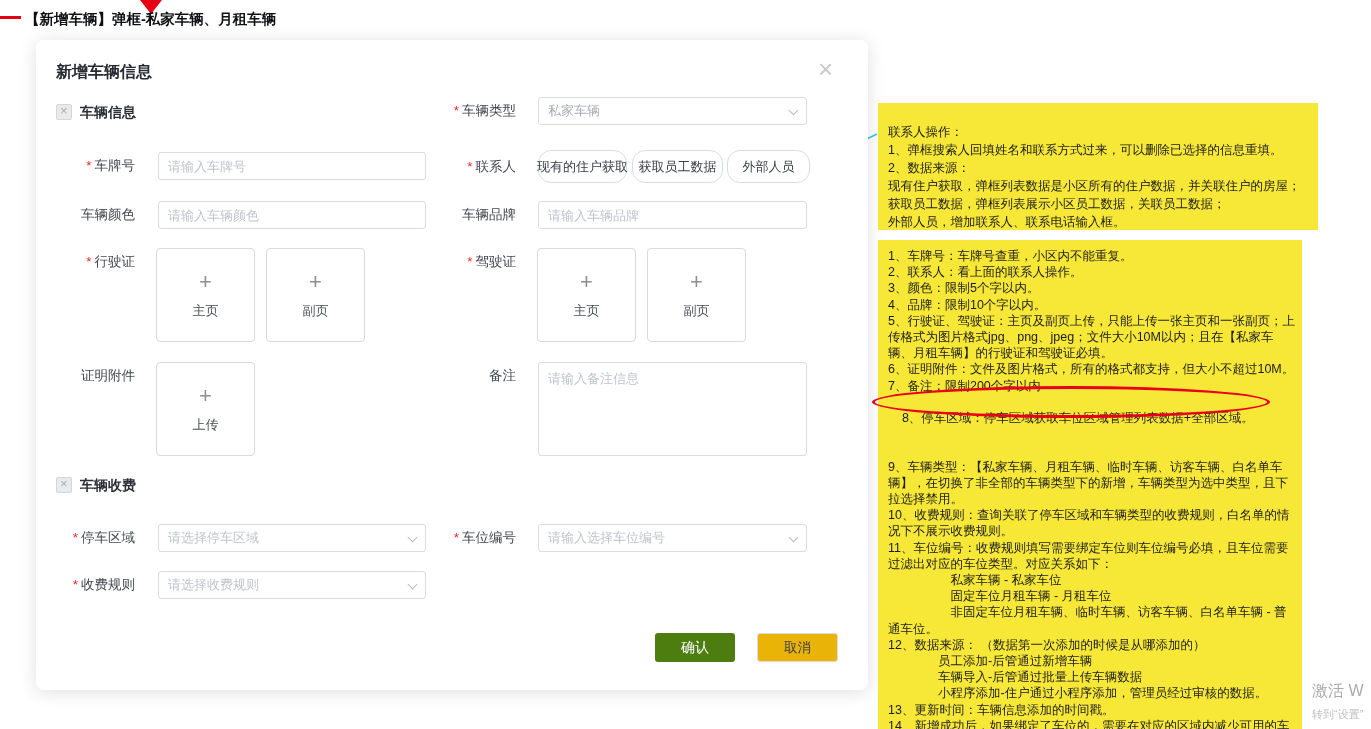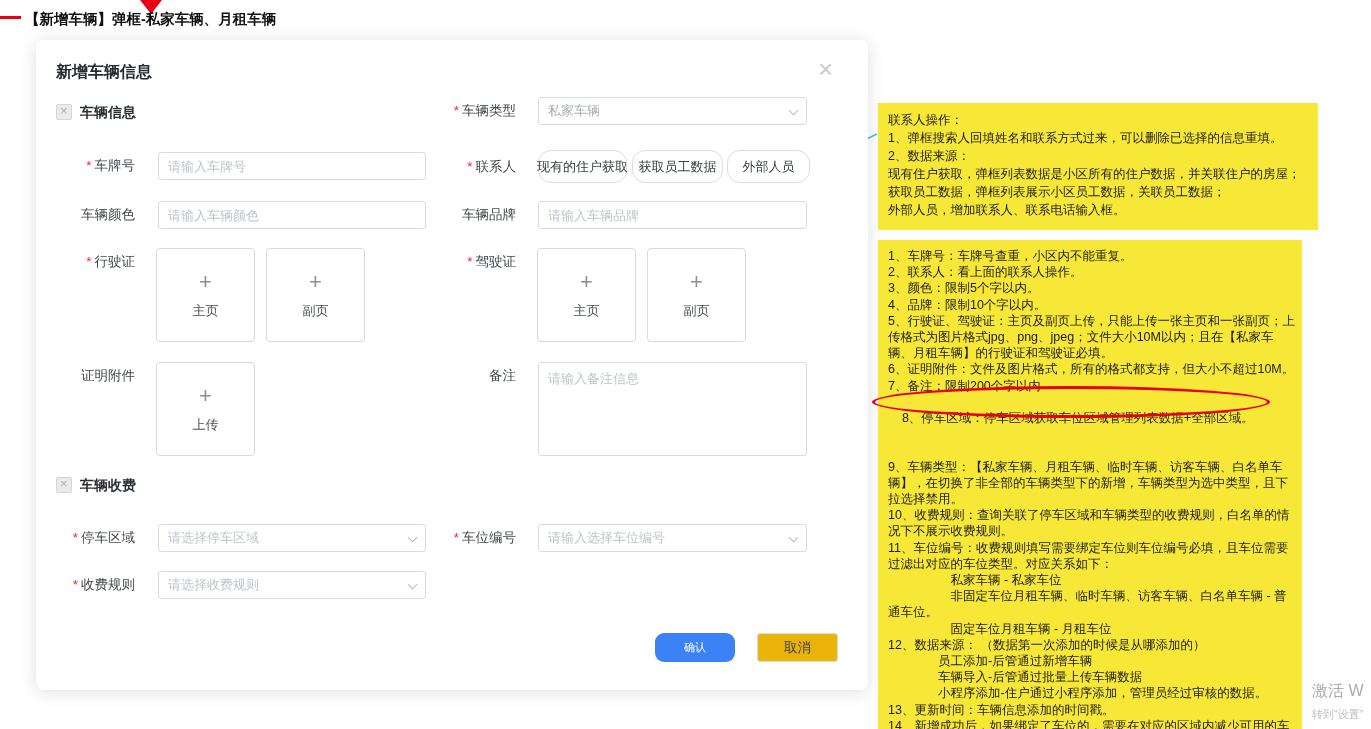--- a/index.html
+++ b/index.html
@@ -45,28 +45,28 @@
 
   .upload-box { position:absolute; width:99px; height:94px; border:1px solid #d7dae0; border-radius:4px;
     display:flex; flex-direction:column; align-items:center; justify-content:center; gap:9px; cursor:pointer; background:#fff; }
   .upload-box .plus { font-size:22px; color:#8a8f98; line-height:1; }
   .upload-box .up-label { font-size:13px; color:#4a4e55; }
 
   .f-textarea { position:absolute; border:1px solid #d9dce3; border-radius:3px; padding:7px 9px;
     font-size:13px; resize:none; outline:none; font-family:inherit; color:#333; background:#fff; }
   .f-textarea::placeholder { color:#bfc4cc; }
 
-  .btn-confirm { position:absolute; width:80px; height:29px; background:#3b82f6; color:#fff; font-size:11px;
-    border:none; border-radius:9px; cursor:pointer; font-family:inherit; }
+  .btn-confirm { position:absolute; width:80px; height:29px; background:#4d7c0f; color:#fff; font-size:14px;
+    border:none; border-radius:3px; cursor:pointer; font-family:inherit; }
   .btn-cancel { position:absolute; width:81px; height:29px; background:#eab308; color:#3c4046; font-size:13.5px;
     border:1px solid #d9dce3; border-radius:3px; cursor:pointer; font-family:inherit; }
 
   
   .note { position:absolute; background:#f7e838; color:#1c1c1c; }
-  .note1 { left:878px; top:103px; width:440px; height:127px; padding:8px 10px; font-size:12.5px; line-height:18px; }
+  .note1 { left:878px; top:103px; width:440px; height:127px; padding:20px 10px; font-size:12.5px; line-height:18px; }
   .note2 { left:878px; top:240px; width:424px; height:489px; padding:8px 6px 8px 10px; font-size:12.5px; line-height:16.2px; }
   .note-line { white-space:pre-wrap; }
   .circled { position:relative; }
   .ellipse { position:absolute; left:-16px; top:-8px; width:398px; height:32px;
     border:3px solid #e8001c; border-radius:50%; pointer-events:none; }
 
   .connector { position:absolute; left:0; top:0; pointer-events:none; }
 
   .watermark1 { position:absolute; left:1312px; top:681px; font-size:16px; color:#9d9d9d; opacity:0.85; }
   .watermark2 { position:absolute; left:1312px; top:707px; font-size:11px; color:#b3b3b3; opacity:0.85; }
@@ -205,22 +205,22 @@
   <div class="note-line"><span>6、证明附件：文件及图片格式，所有的格式都支持，但大小不超过10M。</span></div>
   <div class="note-line"><span>7、备注：限制200个字以内</span></div>
   <div class="note-line circled">
     <span>8、停车区域：停车区域获取车位区域管理列表数据+全部区域。</span>
     <span class="ellipse"></span>
   </div>
   <div class="note-line"><span>9、车辆类型：【私家车辆、月租车辆、临时车辆、访客车辆、白名单车辆】，在切换了非全部的车辆类型下的新增，车辆类型为选中类型，且下拉选择禁用。</span></div>
   <div class="note-line"><span>10、收费规则：查询关联了停车区域和车辆类型的收费规则，白名单的情况下不展示收费规则。</span></div>
   <div class="note-line"><span>11、车位编号：收费规则填写需要绑定车位则车位编号必填，且车位需要过滤出对应的车位类型。对应关系如下：</span></div>
   <div class="note-line"><span>　　　　　私家车辆 - 私家车位</span></div>
+  <div class="note-line"><span>　　　　　固定车位月租车辆 - 月租车位</span></div>
   <div class="note-line"><span>　　　　　非固定车位月租车辆、临时车辆、访客车辆、白名单车辆 - 普通车位。</span></div>
-  <div class="note-line"><span>　　　　　固定车位月租车辆 - 月租车位</span></div>
   <div class="note-line"><span>12、数据来源： （数据第一次添加的时候是从哪添加的）</span></div>
   <div class="note-line"><span>　　　　员工添加-后管通过新增车辆</span></div>
   <div class="note-line"><span>　　　　车辆导入-后管通过批量上传车辆数据</span></div>
   <div class="note-line"><span>　　　　小程序添加-住户通过小程序添加，管理员经过审核的数据。</span></div>
   <div class="note-line"><span>13、更新时间：车辆信息添加的时间戳。</span></div>
   <div class="note-line"><span>14、新增成功后，如果绑定了车位的，需要在对应的区域内减少可用的车位数量。</span></div>
 </div>
 
 <div class="watermark1">激活 W</div>
 <div class="watermark2">转到“设置”</div>

